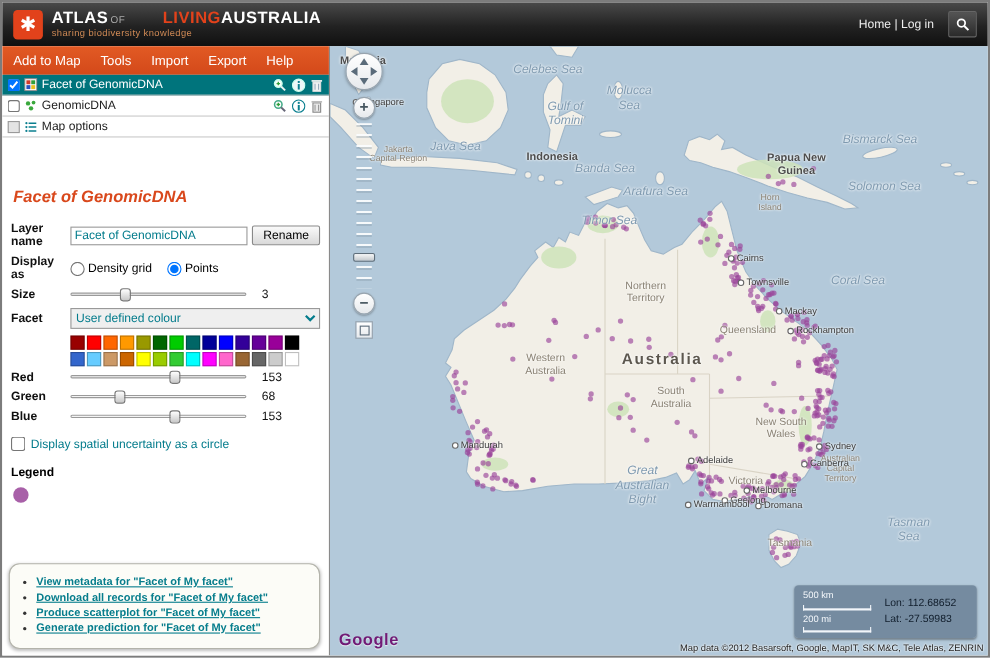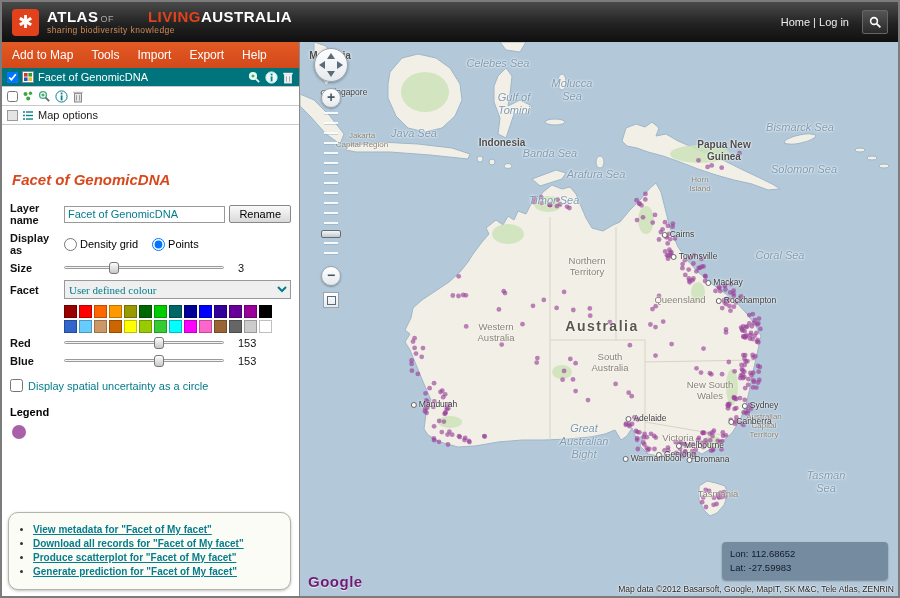--- a/index.html
+++ b/index.html
@@ -57,21 +57,21 @@
          border:1px solid #888; border-radius:2px; cursor:pointer; font-family:"Liberation Sans",sans-serif; }
   .radios { display:flex; gap:14px; align-items:center; }
   .radios label { display:flex; align-items:center; gap:3px; }
   .slider { position:relative; width:160px; height:12px; }
   .slider .track { position:absolute; left:0; right:0; top:4px; height:3px; background:#f4f4f4;
                    border:1px solid #9a9a9a; border-radius:2px; }
   .slider .thumb { position:absolute; top:0; width:10px; height:12px; background:linear-gradient(#fefefe,#c8c8c8);
                    border:1px solid #777; border-radius:3px; cursor:pointer; }
   .sval { margin-left:14px; font-size:11px; color:#111; }
   .facet-select { width:240px; height:19px; font-size:11px; color:#047c8c; border:1px solid #999;
-                  font-family:Liberation Serif, serif; }
+                  font-family:Liberation Sans, sans-serif; }
   .palette { margin:2px 0 4px 54px; }
   .pal-row { display:flex; gap:2px; margin-bottom:2px; }
   .swatch { width:13px; height:13px; display:inline-block; border:1px solid rgba(0,0,0,.25); cursor:pointer; }
   .chkrow { display:flex; align-items:center; gap:5px; margin-top:12px; }
   .chkrow label { color:#047c8c; font-size:11px; }
   .legend-label { font-weight:bold; margin-top:14px; }
   .legend-dot { width:14px; height:14px; border-radius:50%; margin:7px 0 0 2px; opacity:.85; }
 
   
   .links-box { position:absolute; left:6px; right:8px; bottom:6px; background:#fcfcf7;
@@ -197,20 +197,21 @@
         </span>
       </div>
 
       <div class="layer-row">
         <input type="checkbox" style="">
         <svg width="12" height="12" viewBox="0 0 12 12">
           <circle cx="3.5" cy="4" r="2" fill="#39a83c"></circle>
             <circle cx="8.5" cy="3.2" r="1.7" fill="#39a83c"></circle>
           <circle cx="6.2" cy="8.5" r="2" fill="#39a83c"></circle>
         </svg>
+        <span class="layer-label" style="color:#222">GenomicDNA</span>
         <span class="rowicons">
           <svg width="13" height="13" viewBox="0 0 13 13">
             <circle cx="5" cy="5" r="3.4" fill="#fff" stroke="#4a8" stroke-width="1.4"></circle>
             <line x1="7.6" y1="7.6" x2="11.2" y2="11.2" stroke="#667" stroke-width="1.8"></line>
             <line x1="3.4" y1="5" x2="6.6" y2="5" stroke="#2f9e3a" stroke-width="1.2"></line>
             <line x1="5" y1="3.4" x2="5" y2="6.6" stroke="#2f9e3a" stroke-width="1.2"></line>
           </svg>
           <svg width="13" height="13" viewBox="0 0 13 13">
             <circle cx="6.5" cy="6.5" r="5.6" fill="#fff" stroke="#0a7f8f"></circle>
             <rect x="5.7" y="2.6" width="1.8" height="1.8" fill="#0a7f8f"></rect>
@@ -315,20 +316,28 @@
 
         <div class="frow">
           <span class="flabel">Red</span>
           <span class="slider">
             <span class="track"></span>
             <span class="thumb" style="left: 90px;"></span>
           </span>
           <span class="sval">153</span>
         </div>
 
+        <div class="frow">
+          <span class="flabel">Green</span>
+          <span class="slider">
+            <span class="track"></span>
+            <span class="thumb" style="left: 40px;"></span>
+          </span>
+          <span class="sval">68</span>
+        </div>
 
         <div class="frow">
           <span class="flabel">Blue</span>
           <span class="slider">
             <span class="track"></span>
             <span class="thumb" style="left: 90px;"></span>
           </span>
           <span class="sval">153</span>
         </div>
 
@@ -851,20 +860,26 @@
       <div class="zoomcol">
         <div class="zbtn">+</div>
         <div class="zladder">
           <div class="zthumb"></div>
         </div>
         <div class="zbtn">−</div>
         <div class="sqbtn"></div>
       </div>
 
       <div class="posbox">
+        <div class="scales">
+          <div class="scale-label">500 km</div>
+          <div class="scale-bar"></div>
+          <div class="scale-label">200 mi</div>
+          <div class="scale-bar"></div>
+        </div>
         <div class="lonlat">
           <div>Lon: 112.68652</div>
           <div>Lat: -27.59983</div>
         </div>
       </div>
 
       <div class="glogo">Google</div>
       <div class="attrib">Map data ©2012 Basarsoft, Google, MapIT, SK M&amp;C, Tele Atlas, ZENRIN</div>
     </div>
   </div>

